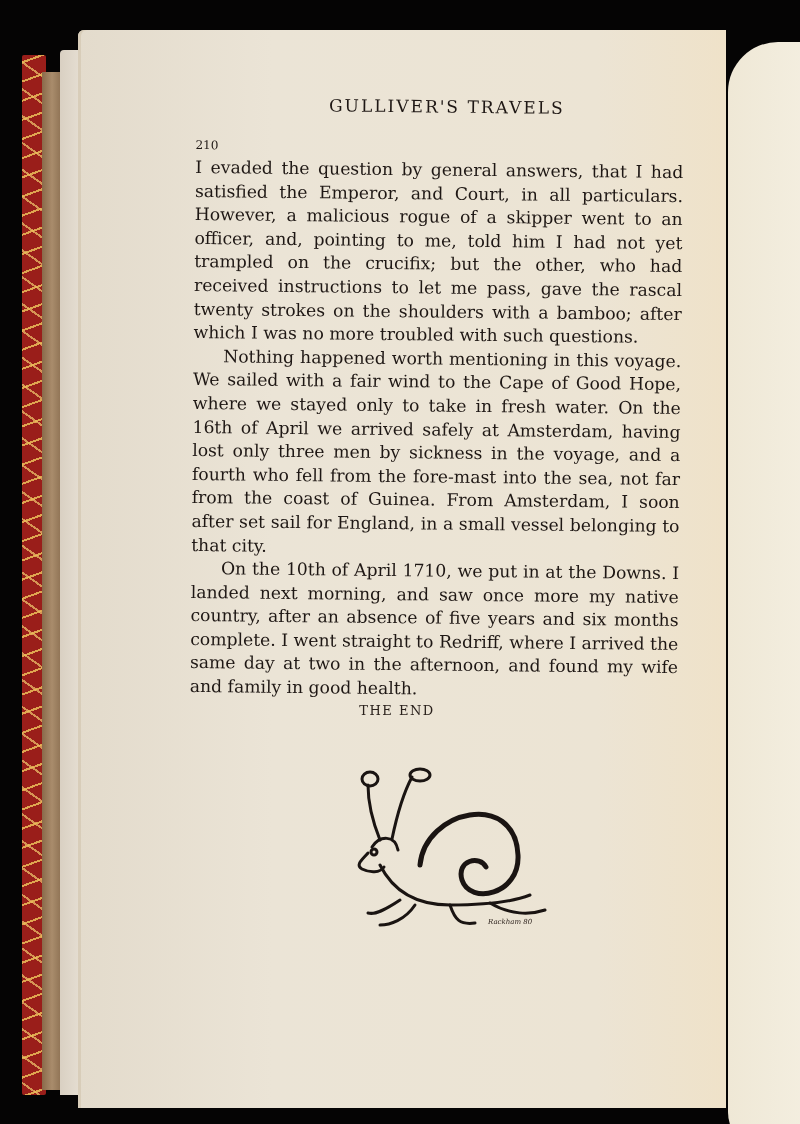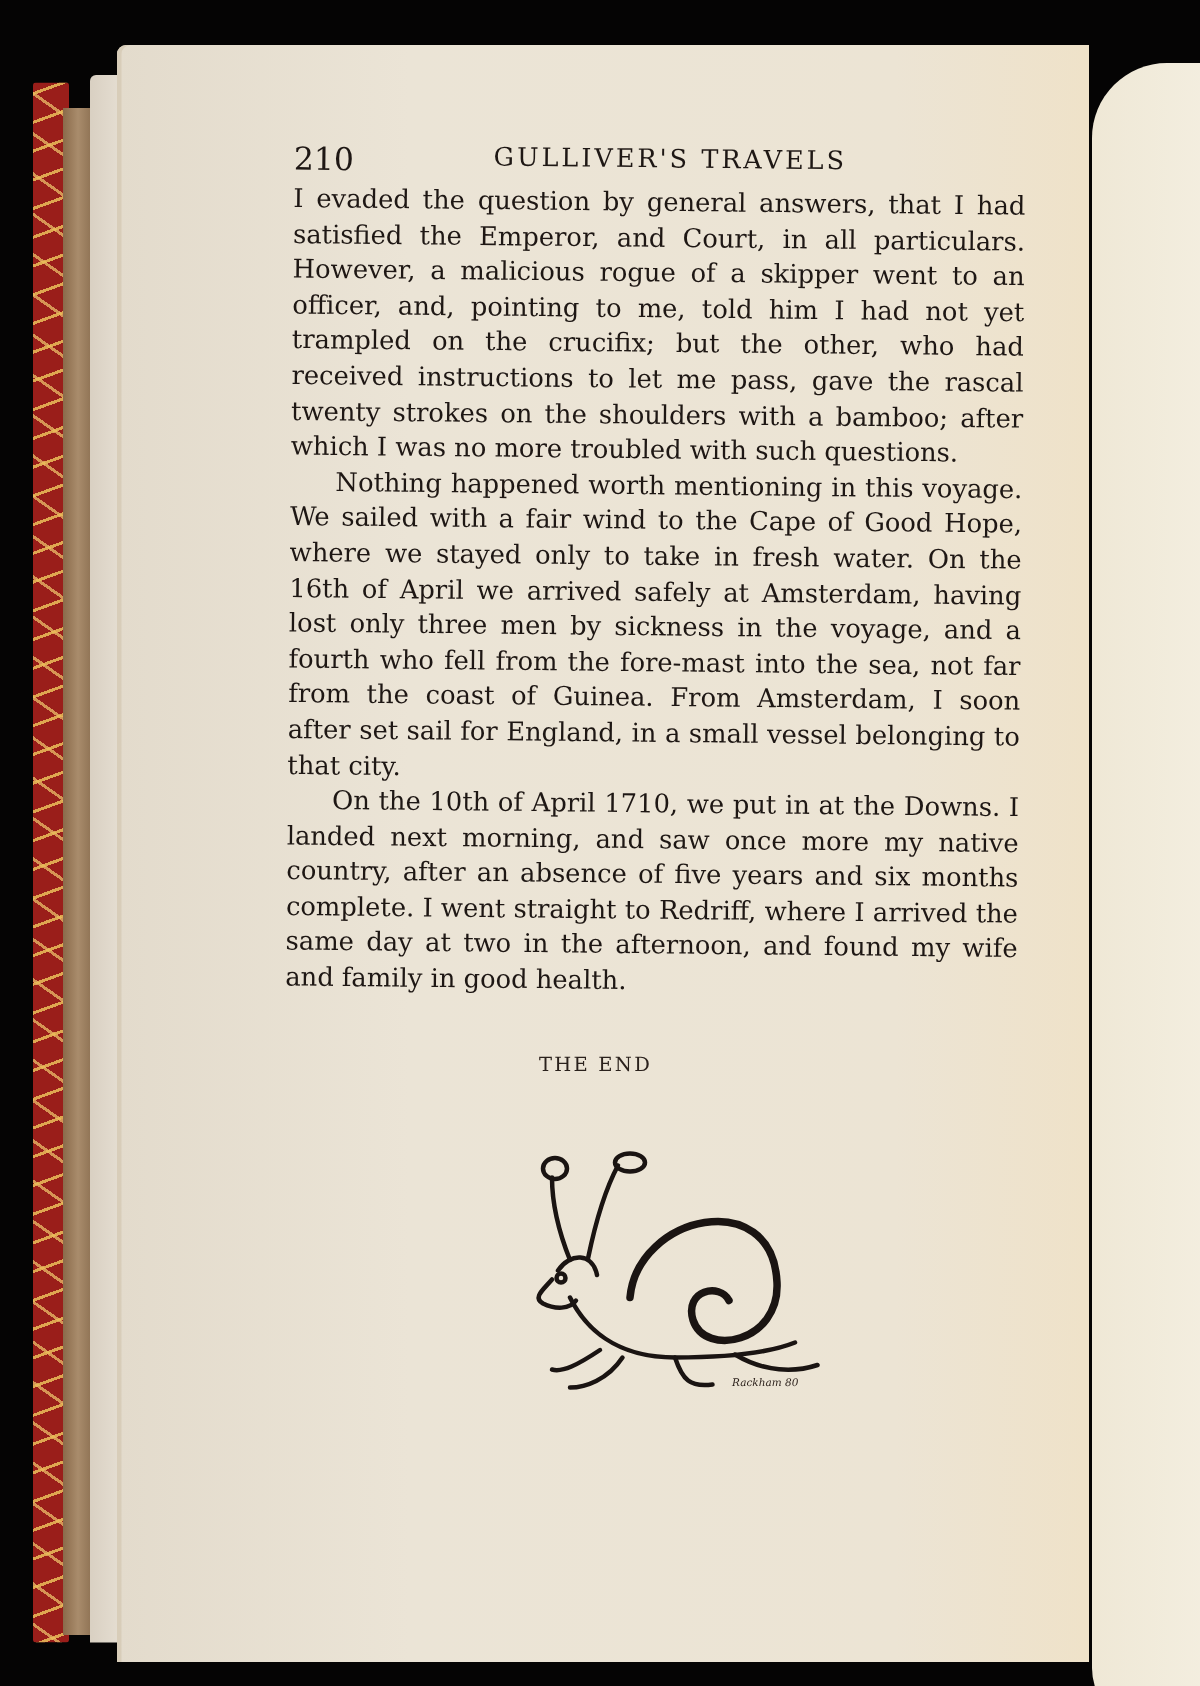--- a/index.html
+++ b/index.html
@@ -38,21 +38,21 @@
   .text-block {
     position: absolute; left: 196px; top: 94px; width: 488px;
     font-family: "DejaVu Serif", serif;
     color: #1e1714;
     transform: rotate(0.6deg);
     transform-origin: left top;
   }
   .running-head {
     display: flex; font-size: 17px; letter-spacing: 2px; margin-bottom: 4px;
   }
-  .folio { width: 80px; letter-spacing: 0; font-size: 21px; }
+  .folio { width: 80px; letter-spacing: 0; font-size: 12px; margin-top: 44px; }
   .head-title { flex: 1; text-align: center; margin-right: 66px; }
   .para {
     font-size: 17.2px; line-height: 23.6px; text-align: justify;
     margin: 0; hyphens: manual;
   }
   .para.indent { text-indent: 30px; }
   .the-end {
     position: absolute; left: 0; width: 704px; top: 703px; text-align: center;
     font-family: "DejaVu Serif", serif; font-size: 13px; letter-spacing: 1.5px; color: #2a211c;
     padding-left: 90px; box-sizing: border-box;

